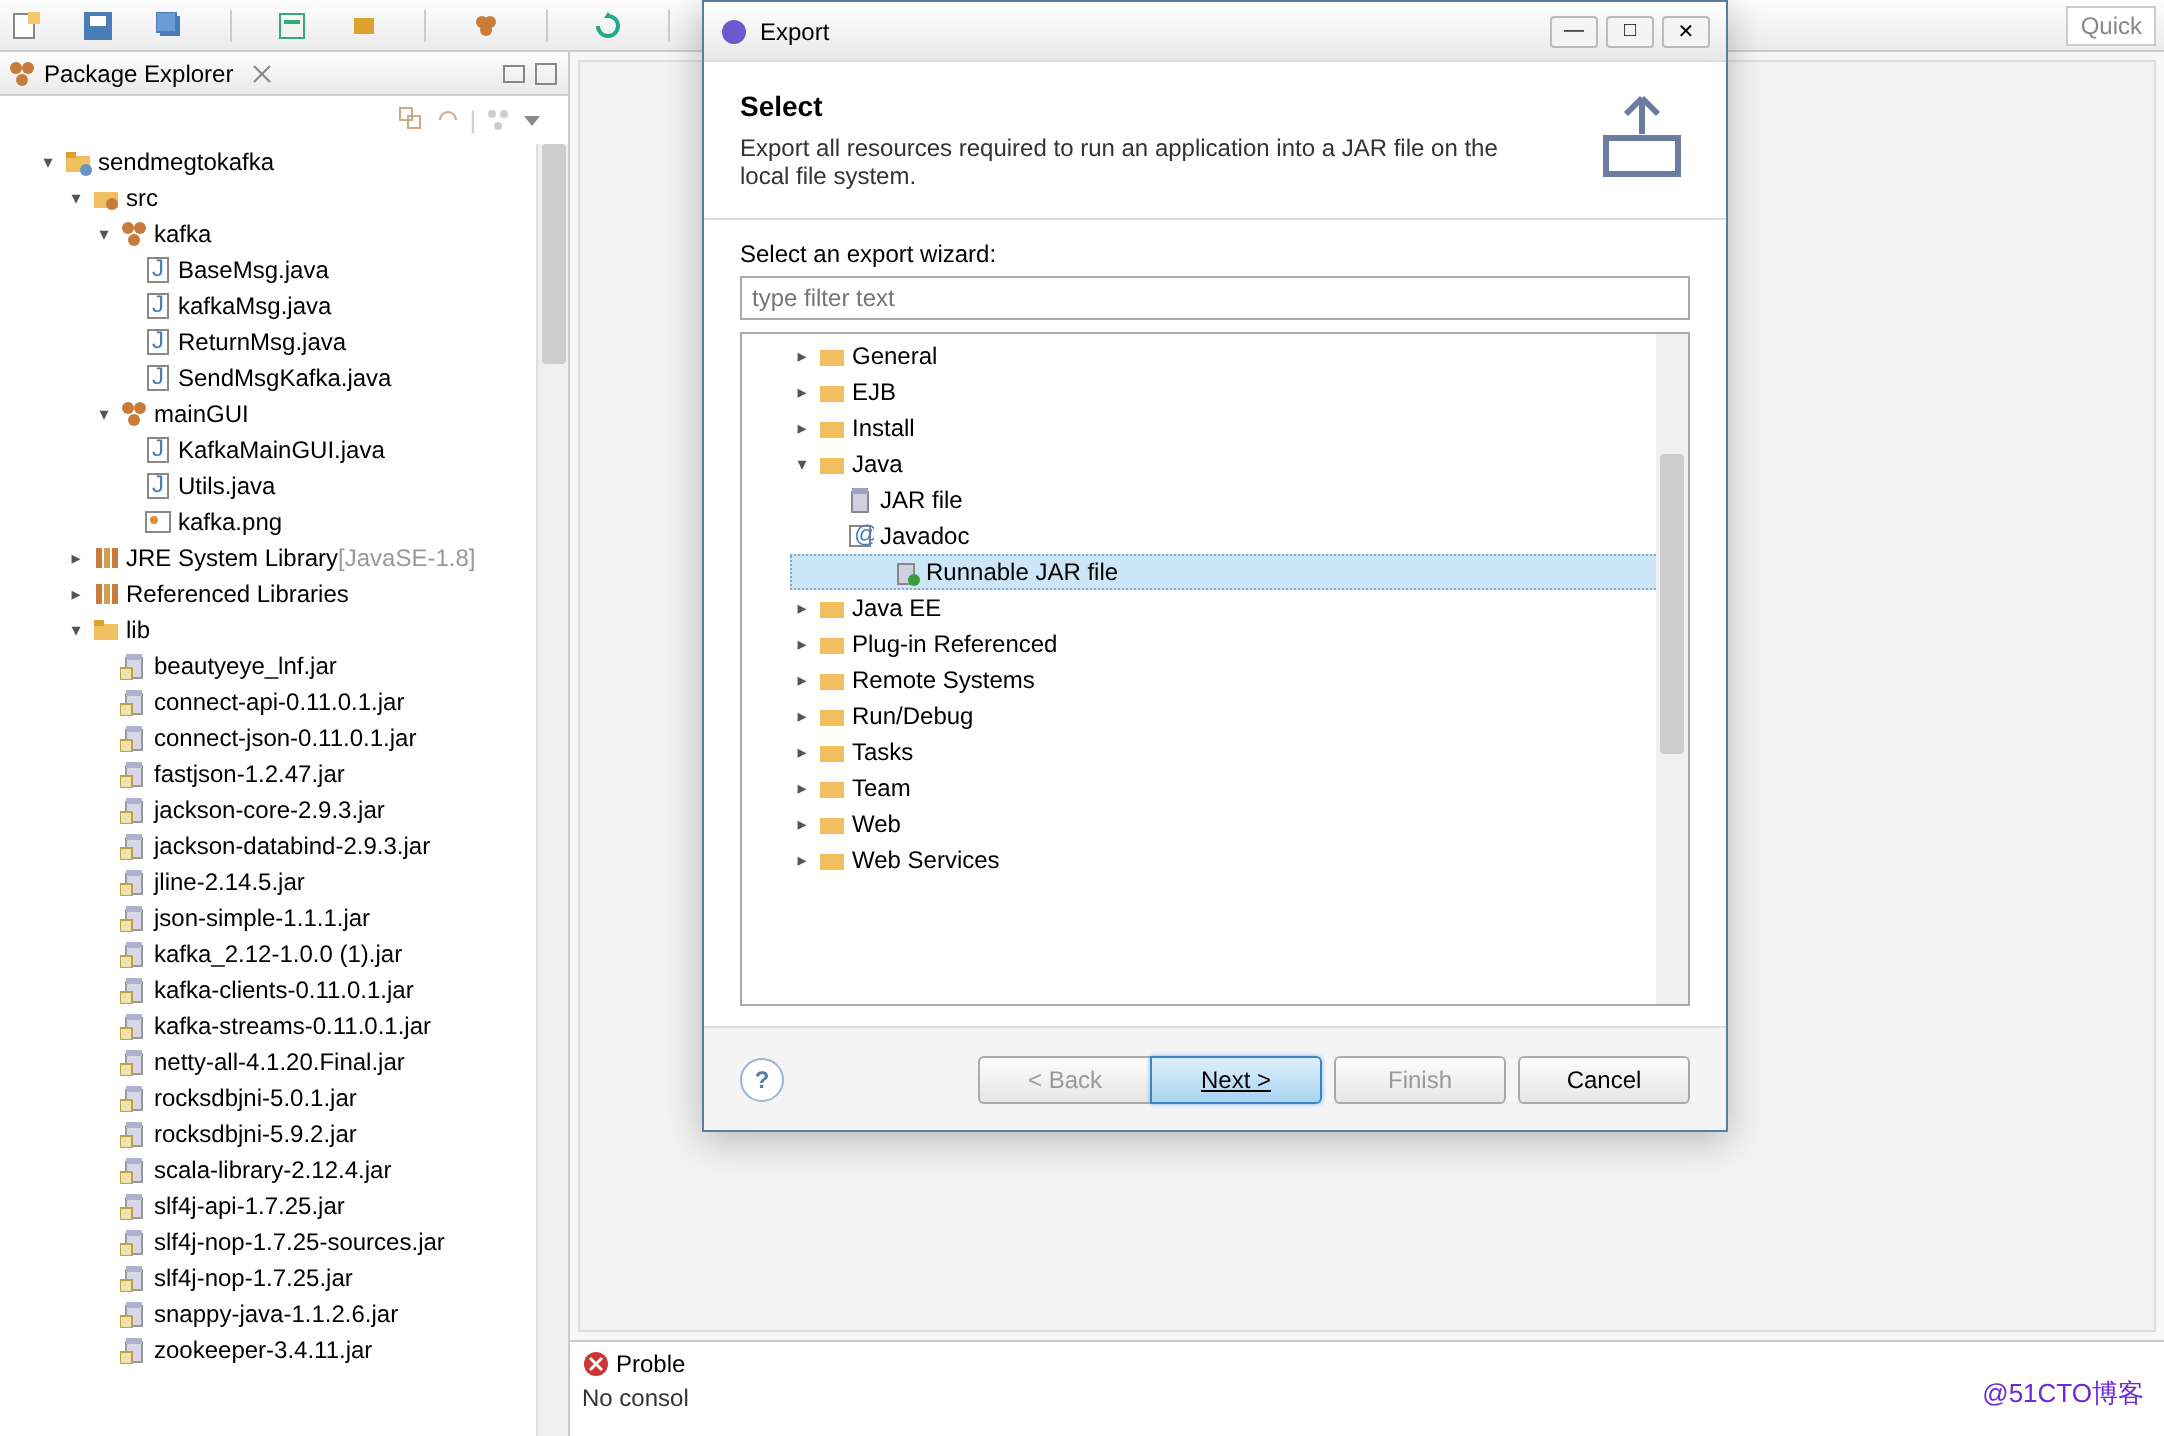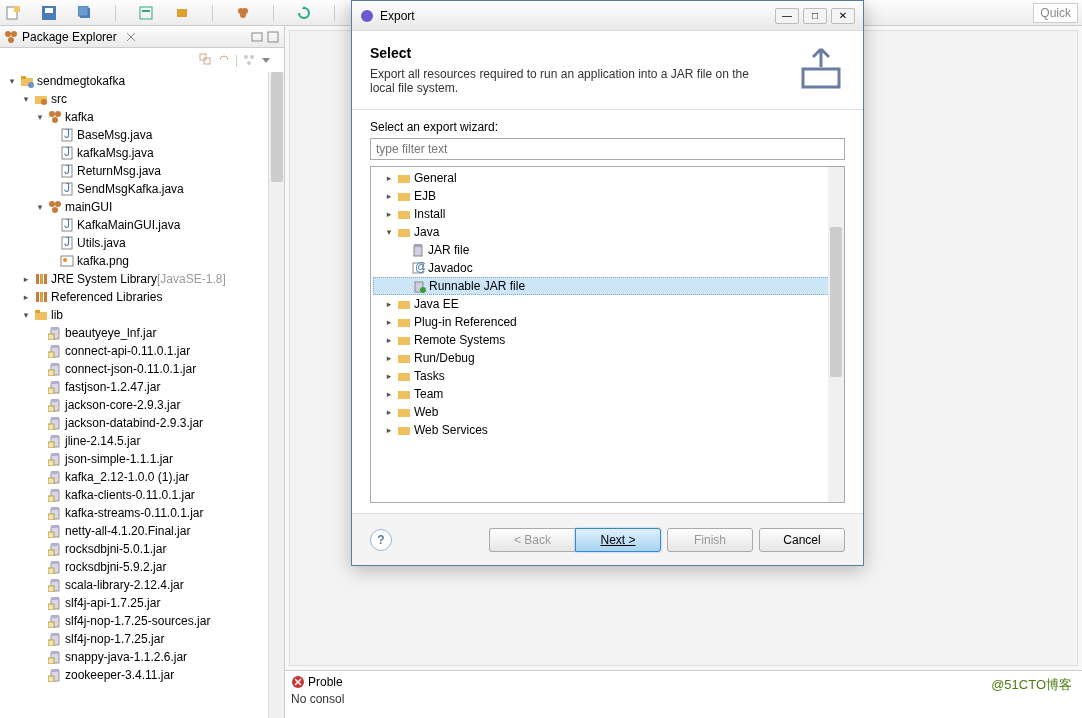--- a/index.html
+++ b/index.html
@@ -16,21 +16,21 @@
   .left-panel { width: 285px; border-right: 1px solid #ccc; display: flex; flex-direction: column; background: #fff; }
   .left-header { height: 22px; background: linear-gradient(#fdfdfd, #eaeaea); border-bottom: 1px solid #ccc; display: flex; align-items: center; padding: 0 4px; gap: 4px; }
   .pkg-icon { width: 14px; height: 14px; }
   .left-title { font-weight: normal; }
   .left-close-icons { margin-left: auto; display: flex; gap: 2px; }
   .left-toolbar { height: 24px; display: flex; align-items: center; justify-content: flex-end; padding: 0 12px; gap: 4px; }
   .tree-area { flex: 1; overflow-y: auto; position: relative; }
   .tree-scroll-track { position: absolute; right: 0; top: 0; width: 16px; height: 100%; background: #f0f0f0; border-left: 1px solid #ddd; }
   .tree-scroll-thumb { position: absolute; top: 0; left: 2px; width: 12px; height: 110px; background: #cdcdcd; border-radius: 2px; }
   
-  .tree-row { display: flex; align-items: center; height: 18px; padding-left: 4px; white-space: nowrap; cursor: default; }
+  .tree-row { display: flex; align-items: center; height: 18px; padding-left: 16px; white-space: nowrap; cursor: default; }
   .expander { width: 12px; height: 12px; display: inline-flex; align-items: center; justify-content: center; margin-right: 2px; }
   .expander.open::before { content: "▾"; font-size: 9px; color: #555; }
   .expander.closed::before { content: "▸"; font-size: 9px; color: #555; }
   .node-icon { width: 14px; height: 14px; display: inline-block; margin-right: 3px; vertical-align: middle; }
   .indent { display: inline-block; }
   .lib-suffix { color: #999; }
 
   .right-panel { flex: 1; background: #f7f7f7; display: flex; flex-direction: column; position: relative; }
   .editor-area { flex: 1; background: #f3f3f3; border: 1px solid #ddd; margin: 4px; }
   .bottom-panel { height: 48px; border-top: 1px solid #ccc; background: #fff; padding: 4px 6px; }
@@ -47,35 +47,35 @@
   
   .dlg-header { background: #fff; padding: 14px 18px 14px 18px; border-bottom: 1px solid #ddd; display: flex; }
   .dlg-header-text h2 { margin: 0 0 6px 0; font-size: 14px; font-weight: bold; }
   .dlg-header-text p { margin: 0; font-size: 12px; color: #333; max-width: 380px; }
   .dlg-header-icon { margin-left: auto; width: 48px; height: 48px; }
   
   .dlg-body { flex: 1; padding: 10px 18px; display: flex; flex-direction: column; }
   .wizard-label { margin-bottom: 4px; }
   .filter-input { width: 100%; border: 1px solid #aaa; padding: 3px 5px; color: #3b82f6; background: #fff; margin-bottom: 6px; }
   .wizard-tree { flex: 1; border: 1px solid #aaa; background: #fff; overflow-y: auto; position: relative; padding: 2px; }
-  .wizard-tree .tree-row.selected { background: #cde6f7; border: 1px dotted #7aa9d4; height: 18px; }
+  .wizard-tree .tree-row.selected { background: #cde6f7; border: 1px dotted #7aa9d4; height: 18px; margin-left: 22px; }
   .wiz-scroll { position: absolute; right: 0; top: 0; width: 16px; height: 100%; background: #f0f0f0; }
   .wiz-scroll-thumb { position: absolute; top: 60px; left: 2px; width: 12px; height: 150px; background: #cdcdcd; border-radius: 2px; }
   
   .dlg-footer { height: 52px; border-top: 1px solid #ddd; display: flex; align-items: center; padding: 0 18px; gap: 8px; background: #f4f4f4; }
   .help-icon { width: 22px; height: 22px; border: 1px solid #99b4d1; border-radius: 50%; display: flex; align-items: center; justify-content: center; color: #5a7ca0; font-weight: bold; background: #fff; }
   .dlg-btn { min-width: 86px; height: 24px; border: 1px solid #aaa; background: linear-gradient(#fdfdfd, #e6e6e6); border-radius: 3px; cursor: pointer; }
   .dlg-btn.primary { border: 1px solid #3c85c6; background: linear-gradient(#dff0fc, #a8d4f2); box-shadow: 0 0 2px #7ab6e8; }
   .dlg-btn:disabled { color: #999; }
   .btn-group { display: flex; margin-left: auto; gap: 6px; }
   .btn-pair { display: flex; }
   .btn-pair .dlg-btn:first-child { border-top-right-radius: 0; border-bottom-right-radius: 0; border-right: none; }
   .btn-pair .dlg-btn:last-child { border-top-left-radius: 0; border-bottom-left-radius: 0; text-decoration: underline; }
 
-  .watermark { position: absolute; right: 10px; bottom: 24px; color: #4d7c0f; font-size: 13px; }
+  .watermark { position: absolute; right: 10px; bottom: 12px; color: #6d28d9; font-size: 13px; }
   
   
   svg { display: block; }
 </style>
 </head>
 <body>
 
 <div class="top-toolbar">
   <span class="tb-icon">
       <svg width="14" height="14">

